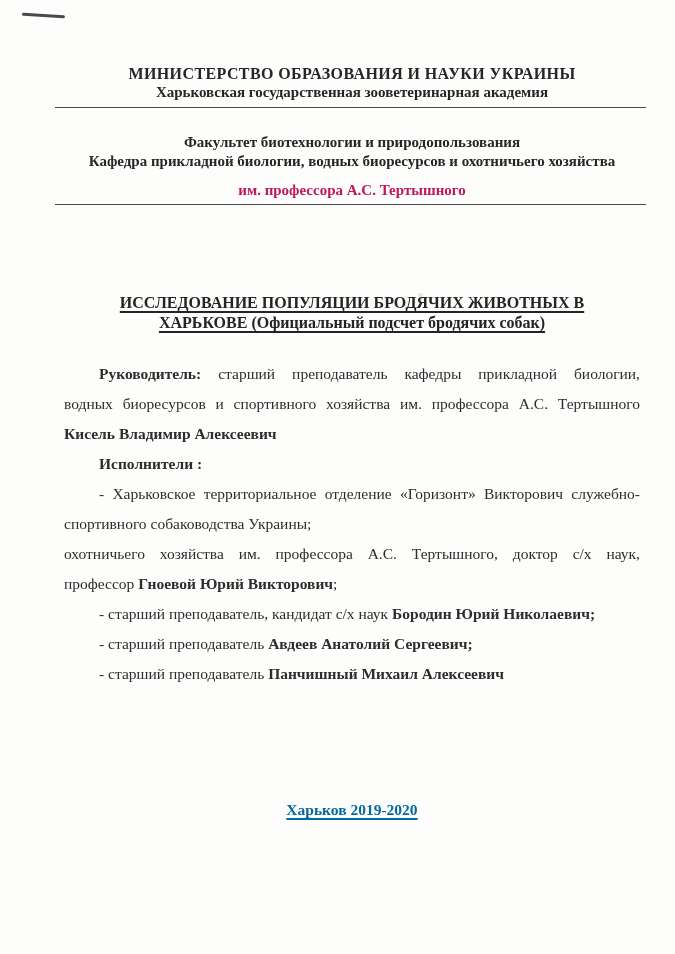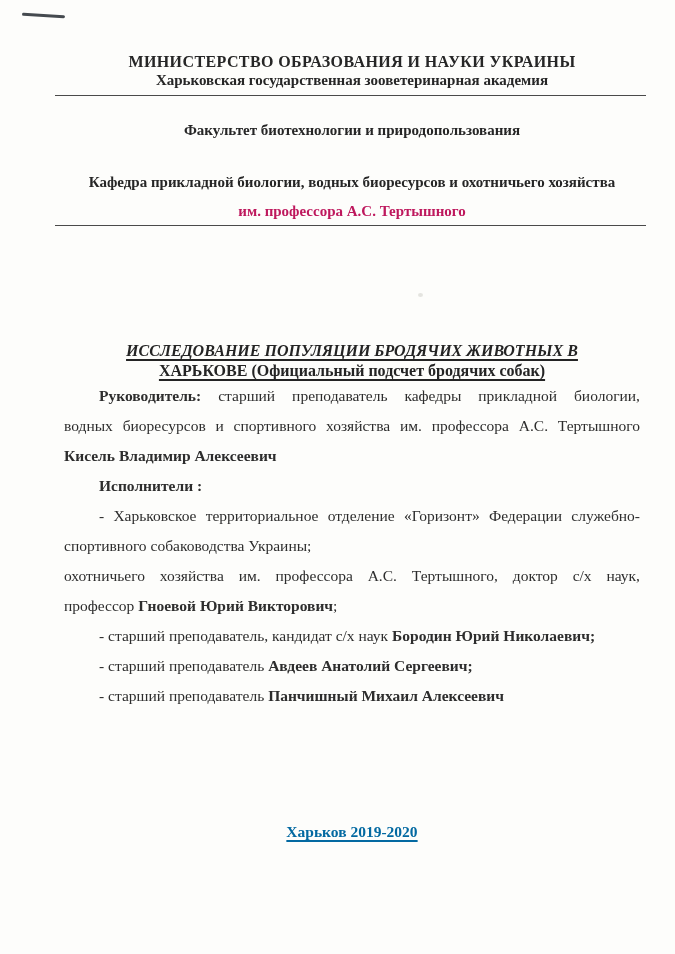--- a/index.html
+++ b/index.html
@@ -11,21 +11,21 @@
     position: relative;
     width: 675px;
     height: 954px;
     background: #fdfdfb;
     overflow: hidden;
     font-family: "Liberation Serif", serif;
     color: #2a2a2a;
     box-sizing: border-box;
   }
   .content {
-    padding: 0 35px 0 64px;
+    padding: 12px 35px 0 64px;
   }
   .center { text-align: center; }
   .bold { font-weight: bold; }
 
   .h-ministry {
     padding-top: 52px;
     font-size: 16px;
     line-height: 19px;
     letter-spacing: 0.4px;
     color: #262626;
@@ -44,44 +44,44 @@
   .rule1 { margin-top: 5px; }
   .rule2 { margin-top: 4px; }
 
   .h-faculty {
     margin-top: 25px;
     font-size: 15px;
     line-height: 19px;
     color: #262626;
   }
   .h-dept1 {
-    margin-top: 33px;
     font-size: 15px;
     line-height: 19px;
     color: #262626;
   }
   .h-dept2 {
     margin-top: 10px;
     font-size: 15px;
     line-height: 19px;
     color: #be185d;
   }
 
   .title-line {
     font-size: 16px;
     line-height: 20px;
     text-decoration: underline;
     text-underline-offset: 3px;
     text-decoration-thickness: 1.5px;
     color: #242424;
   }
-  .title-line1 { margin-top: 115px; font-style: italic; }
+  .title-line1 { margin-top: 88px; }
   .title-line2 { }
 
   .body-block {
+    margin-top: 26px;
     font-size: 15.5px;
     line-height: 30px;
     color: #2d2d2d;
   }
   .line { min-height: 30px; }
   .line .b { font-weight: bold; }
   .indent { text-indent: 35px; }
   .justify {
     text-align: justify;
     text-align-last: justify;
@@ -144,21 +144,21 @@
     <div class="body-block">
 
       <div class="line indent justify"><span class="b">Руководитель: </span><span>старший преподаватель кафедры прикладной биологии,</span></div>
 
       <div class="line justify"><span>водных биоресурсов и спортивного хозяйства им. профессора А.С. Тертышного</span></div>
 
       <div class="line"><span class="b">Кисель Владимир Алексеевич</span></div>
 
       <div class="line indent"><span class="b">Исполнители :</span></div>
 
-      <div class="line indent justify"><span>- Харьковское территориальное отделение «Горизонт» Федерации служебно-</span></div>
+      <div class="line indent justify"><span>- Харьковское территориальное отделение «Горизонт» Викторович служебно-</span></div>
 
       <div class="line"><span>спортивного собаководства Украины;</span></div>
 
 
       <div class="line justify"><span>охотничьего хозяйства им. профессора А.С. Тертышного, доктор с/х наук,</span></div>
 
       <div class="line"><span>профессор </span><span class="b">Гноевой Юрий Викторович</span><span>;</span></div>
 
       <div class="line indent"><span>- старший преподаватель, кандидат с/х наук </span><span class="b">Бородин Юрий Николаевич;</span></div>
 

